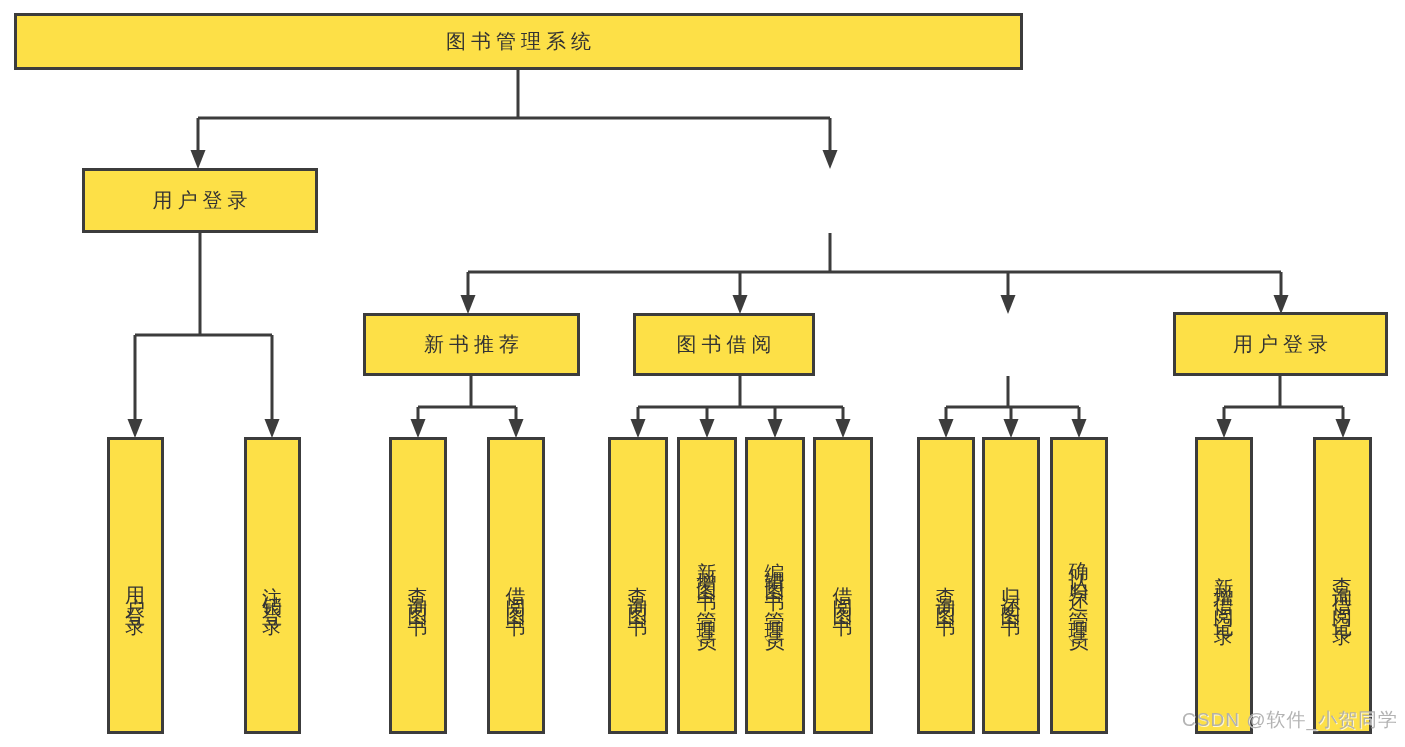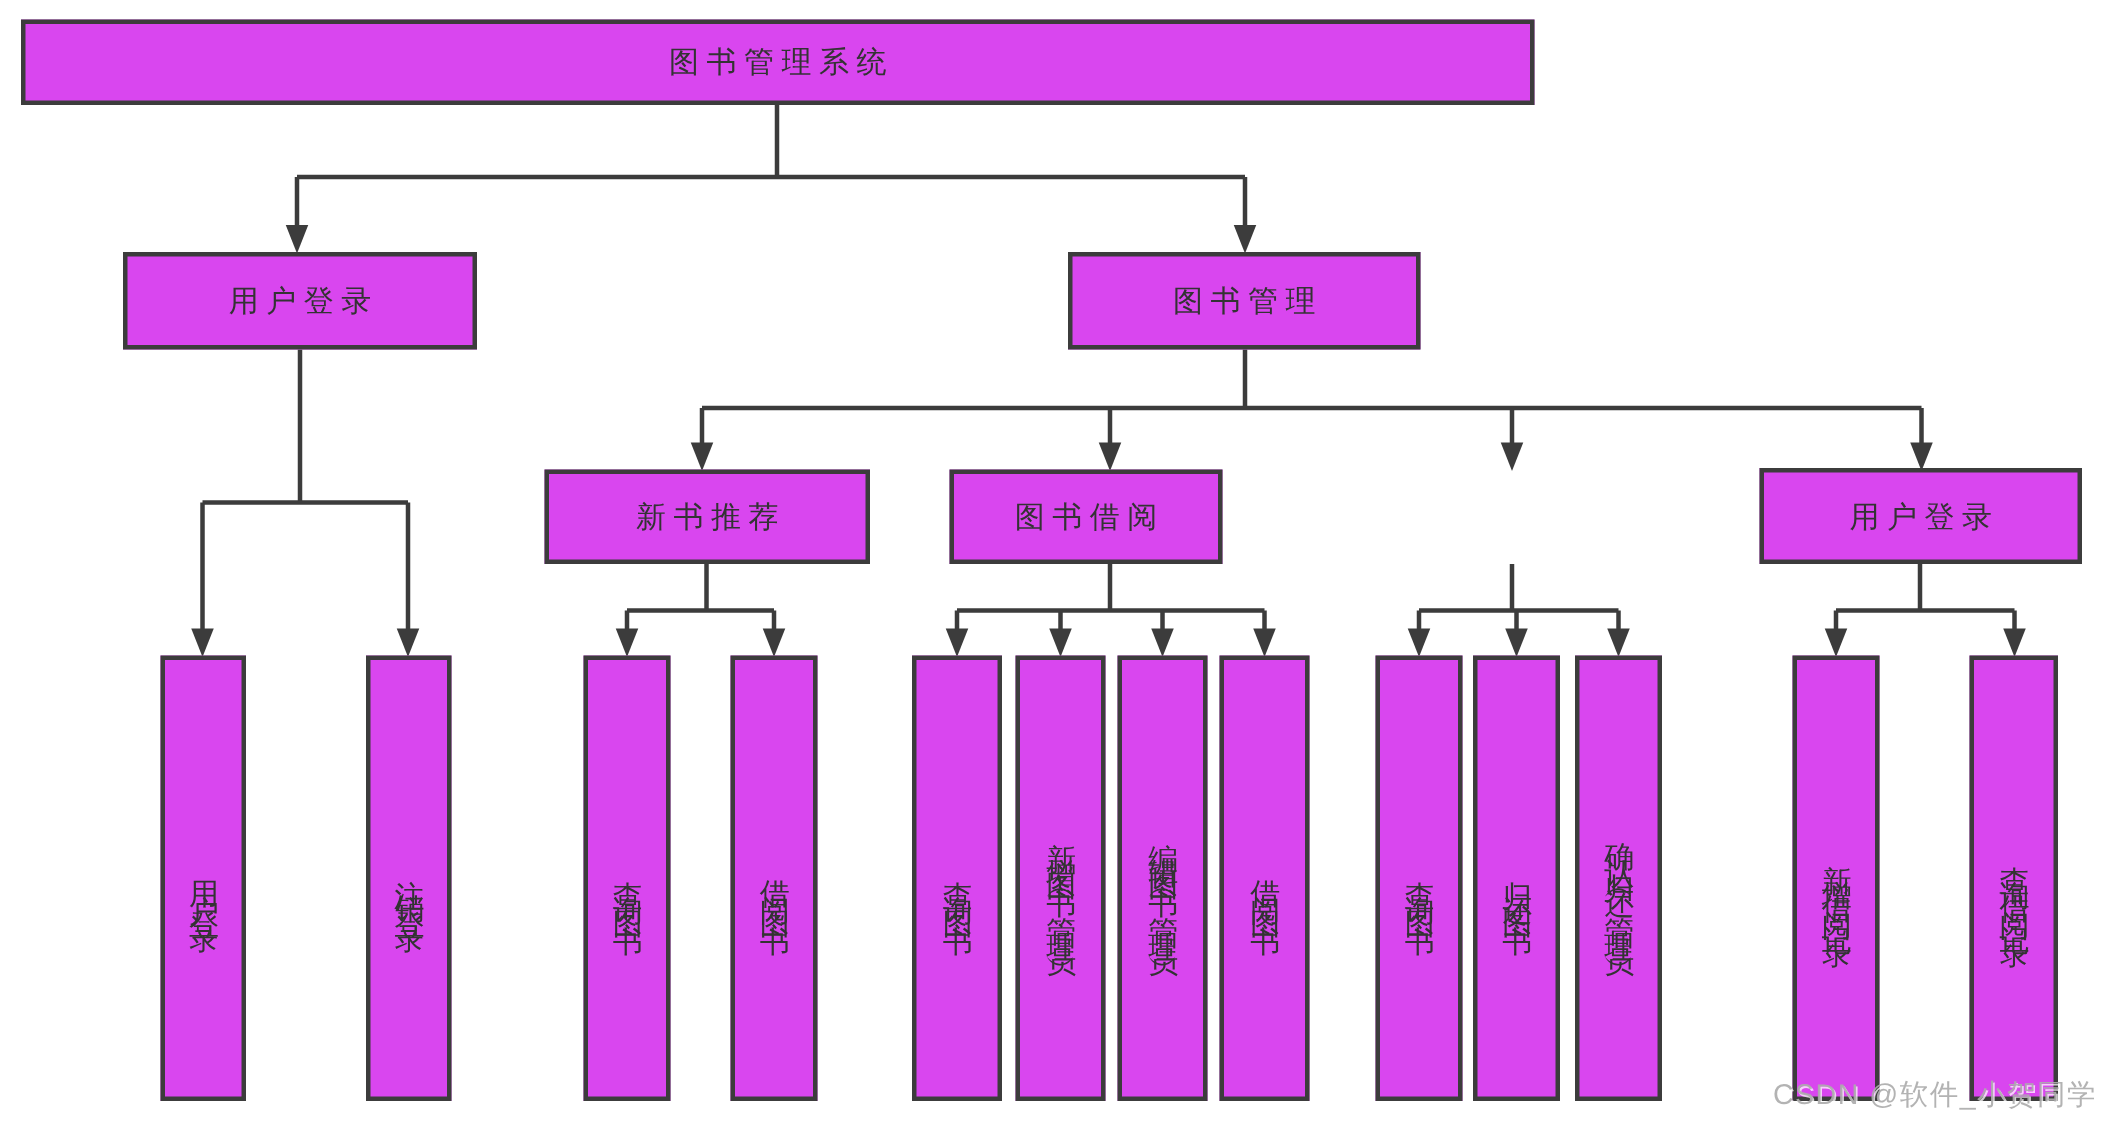--- a/index.html
+++ b/index.html
@@ -14,21 +14,21 @@
   }
   .connectors {
     position: absolute;
     left: 0; top: 0;
     pointer-events: none;
   }
   .box {
     position: absolute;
     box-sizing: border-box;
     border: 3px solid #3c3c3c;
-    background: #d946ef;
+    background: #fde047;
     display: flex;
     align-items: center;
     justify-content: center;
   }
   .hlabel {
     font-size: 20px;
     letter-spacing: 5px;
     padding-left: 5px; 
     white-space: nowrap;
   }
@@ -37,21 +37,21 @@
     text-orientation: mixed;
     font-size: 20px;
     line-height: 1;
     letter-spacing: 10px;
     margin-bottom: -10px; 
     white-space: nowrap;
   }
   .watermark {
     position: absolute;
     right: 7px;
-    bottom: 4px;
+    bottom: 14px;
     font-size: 19px;
     letter-spacing: 1px;
     color: rgba(172, 172, 172, 0.92);
     text-shadow: 1px 1px 0 rgba(255,255,255,0.75);
     z-index: 10;
     white-space: nowrap;
   }
 </style>
 </head>
 <body>
@@ -105,23 +105,20 @@
     </g>
   </svg>
 
   <div class="box" style="left:14px; top:13px; width:1009px; height:57px;">
     <span class="hlabel">图书管理系统</span>
   </div>
 
   <div class="box" style="left:82px; top:168px; width:236px; height:65px;">
     <span class="hlabel">用户登录</span>
   </div>
-  <div class="box" style="left:712px; top:168px; width:235px; height:65px;">
-    <span class="hlabel">图书管理</span>
-  </div>
 
   <div class="box" style="left:363px; top:313px; width:217px; height:63px;">
     <span class="hlabel">新书推荐</span>
   </div>
   <div class="box" style="left:633px; top:313px; width:182px; height:63px;">
     <span class="hlabel">图书借阅</span>
   </div>
   <div class="box" style="left:1173px; top:312px; width:215px; height:64px;">
     <span class="hlabel">用户登录</span>
   </div>

